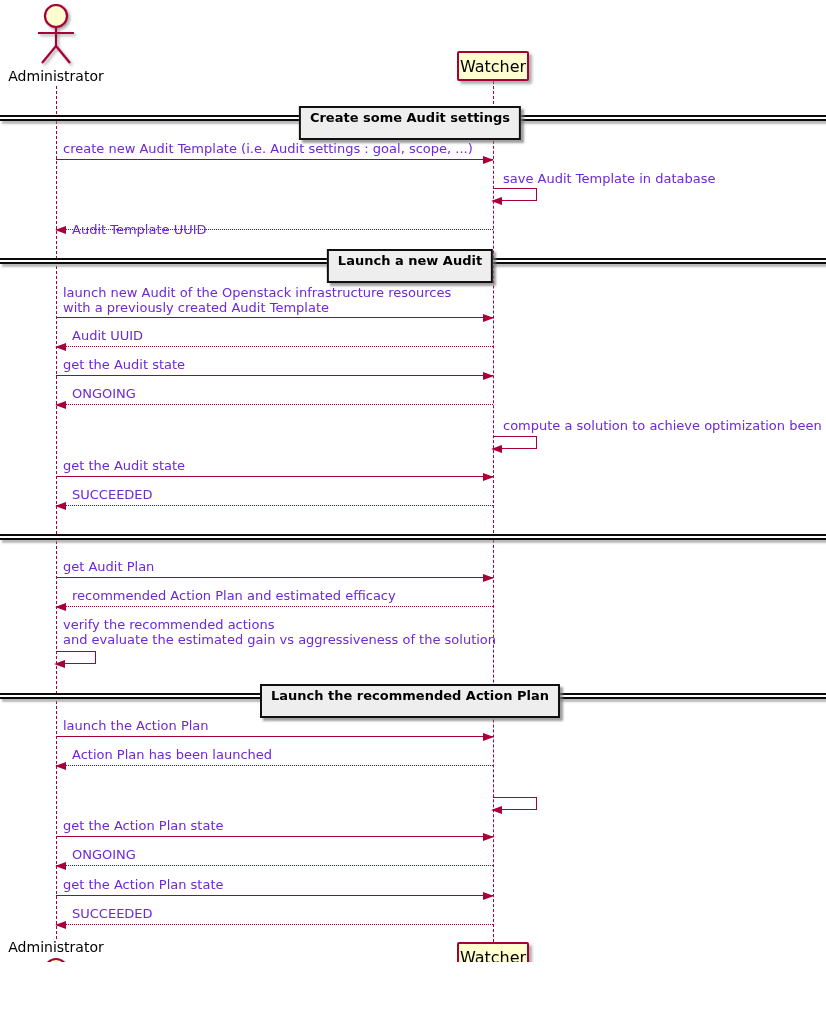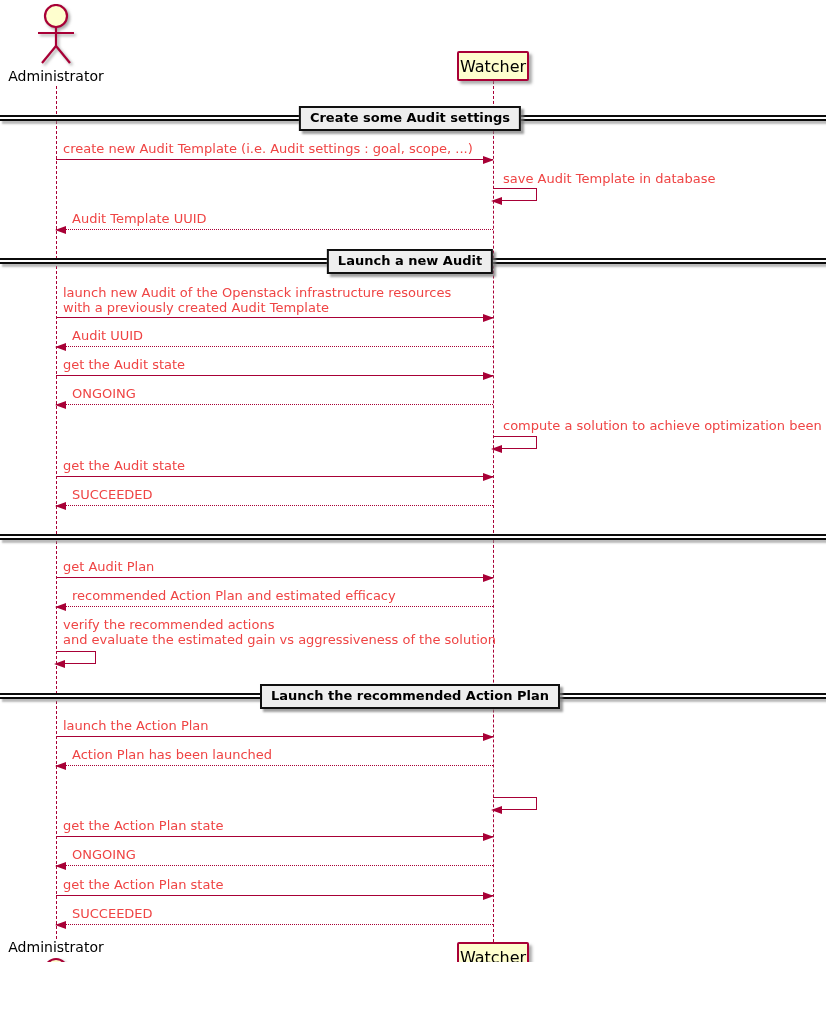--- a/index.html
+++ b/index.html
@@ -22,25 +22,25 @@
     filter:drop-shadow(2.5px 2.5px 1.5px rgba(130,130,130,0.7)); }
   .actor-label { position:absolute; left:0; width:112px; text-align:center;
     font-size:14px; color:#000; z-index:4; }
 
   
   .divider-line { position:absolute; left:0; width:826px; height:6px; background:#fff;
     border-top:2px solid #0b0b0b; border-bottom:2px solid #0b0b0b; z-index:2;
     box-shadow:2px 3px 2px rgba(140,140,140,0.6); }
   .divider-box { position:absolute; left:410px; transform:translateX(-50%);
     background:#EEEEEE; border:2px solid #101010; font-weight:bold; font-size:13px;
-    line-height:16px; padding:2px 9px 3px 9px; white-space:nowrap; z-index:3;
+    line-height:16px; padding:2px 9px 12px 9px; white-space:nowrap; z-index:3;
     box-shadow:3px 3px 2px rgba(120,120,120,0.7);text-align:center; }
 
   
-  .msg-text { position:absolute; font-size:13px; line-height:15px; color:#ef4444;
+  .msg-text { position:absolute; font-size:13px; line-height:15px; color:#6d28d9;
     white-space:pre-line; z-index:3; }
   .arrow { position:absolute; left:56px; width:437px; height:0; z-index:3; }
   .arrow.request { border-top:1px solid #A80036; }
   .arrow.reply   { border-top:1px dotted #A80036; }
   .head { position:absolute; width:0; height:0;
     border-top:4px solid transparent; border-bottom:4px solid transparent; }
   .head.right { right:-1px; top:-4px; border-left:11px solid #A80036; }
   .head.left  { left:-1px;  top:-4px; border-right:11px solid #A80036; }
 
   .selfloop { position:absolute; height:13px; border:1px solid #A80036;
@@ -74,21 +74,21 @@
   <div class="msg-text" style="left:63px; top:141px">create new Audit Template (i.e. Audit settings : goal, scope, ...)</div>
   <div class="arrow request" style="top:159px">
     <span class="head right"></span>
     </div>
 
   <div class="msg-text" style="left:503px; top:171px">save Audit Template in database</div>
   <div class="selfloop" style="left:493px; top:188px; width:44px">
     <span class="head left"></span>
     </div>
 
-  <div class="msg-text" style="left:72px; top:211px">Audit Template UUID</div>
+  <div class="msg-text" style="left:72px; top:222px">Audit Template UUID</div>
   <div class="arrow reply" style="top:229px">
     <span class="head left"></span>
     </div>
 
   <div class="divider-line" style="top:258px"></div>
   <div class="divider-box" style="top:249px">Launch a new Audit</div>
 
   <div class="msg-text" style="left:63px; top:285px">launch new Audit of the Openstack infrastructure resources
 with a previously created Audit Template</div>
   <div class="arrow request" style="top:317px">

